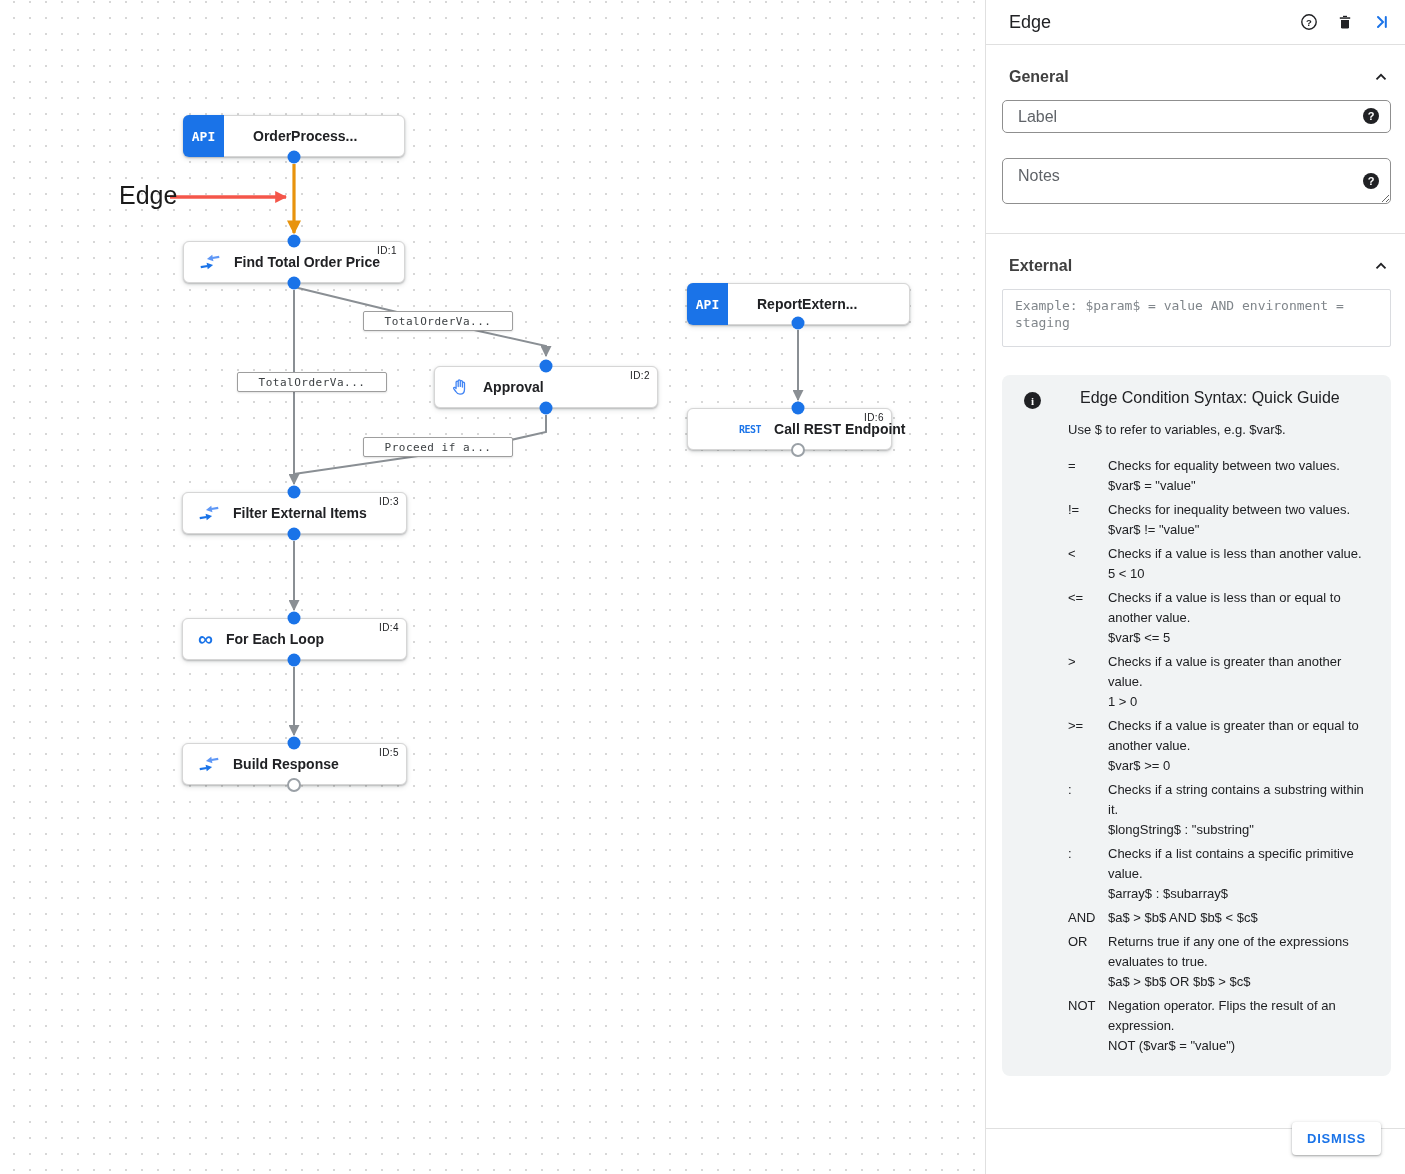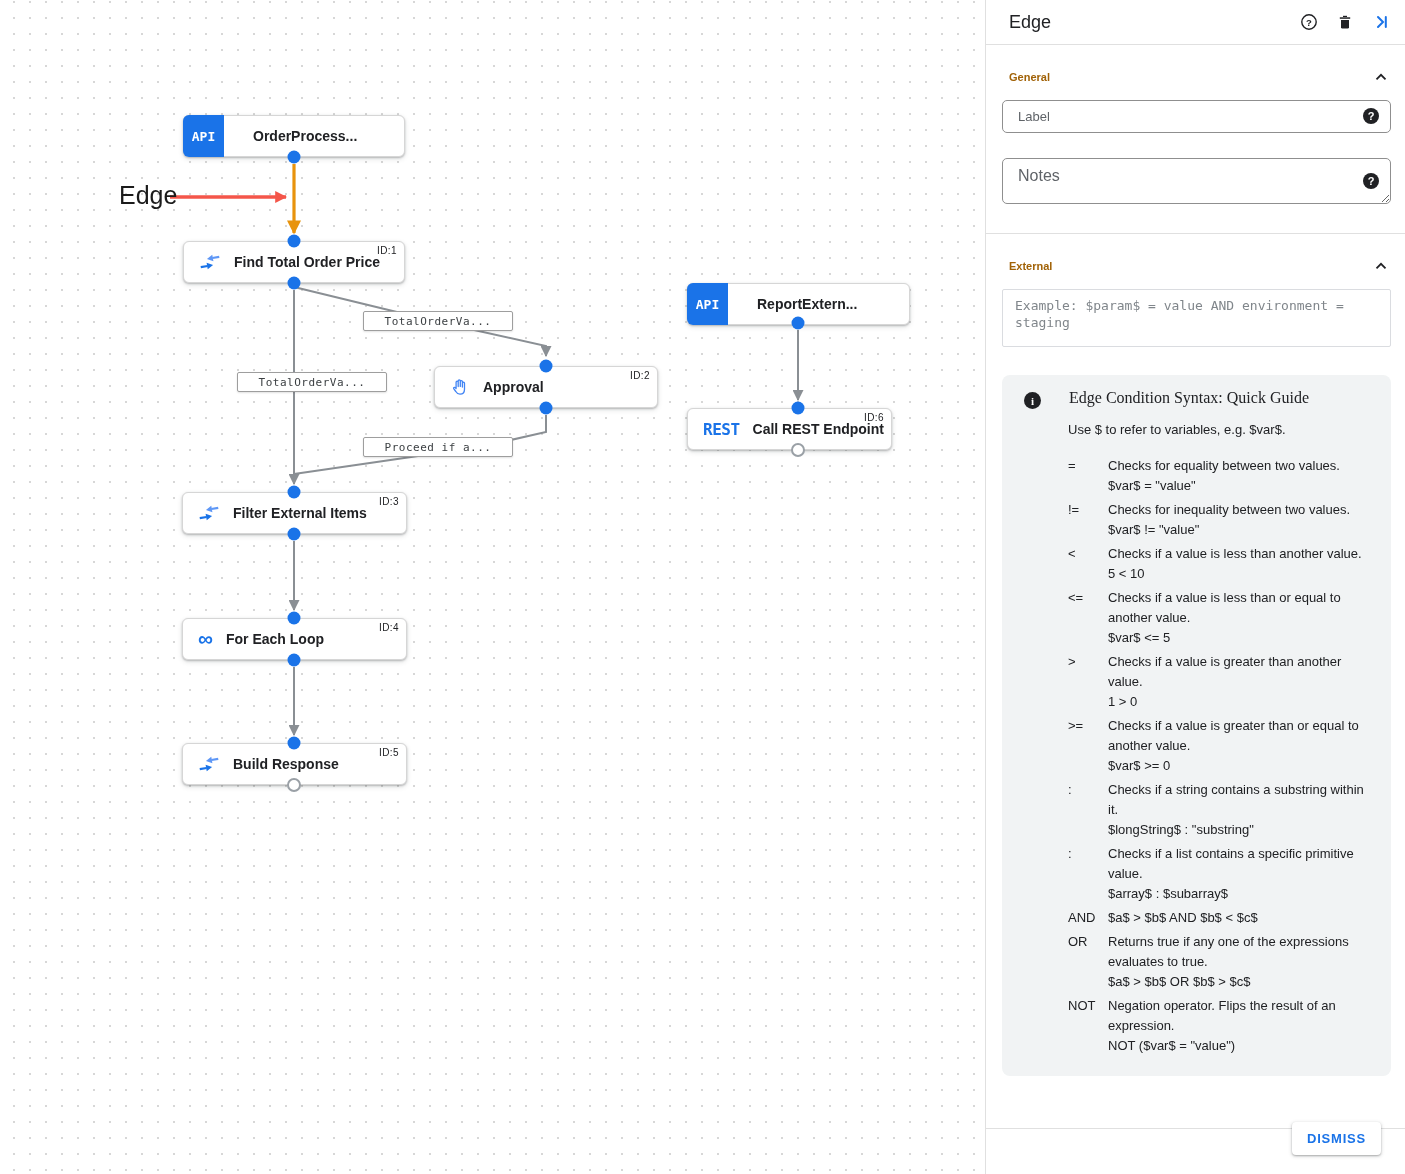--- a/index.html
+++ b/index.html
@@ -16,46 +16,46 @@
     border-radius:6px; box-shadow:0 1px 2px rgba(60,64,67,.30), 0 2px 5px rgba(60,64,67,.15);
     display:flex; align-items:center; z-index:3; }
   .node-inner { display:flex; align-items:center; gap:13px; padding-left:15px; width:100%; }
   .node-title { font-size:14px; font-weight:bold; color:#202124; white-space:nowrap; }
   .node-id { position:absolute; top:3px; right:7px; font-size:10px; letter-spacing:.4px; color:#202124; }
   .api-badge { width:41px; height:42px; margin:-1px 0 -1px -1px; background:#1a73e8;
     border-radius:6px 0 0 6px; color:#fff; font-family:"DejaVu Sans Mono", monospace;
     font-weight:bold; font-size:13px; display:flex; align-items:center; justify-content:center; flex:none; }
   .api-node .node-inner { padding-left:0; gap:29px; }
   .rest-badge { color:#1a73e8; font-family:"DejaVu Sans Mono", monospace; font-weight:bold;
-    font-size:16px; letter-spacing:-0.5px; flex:none; }
+    font-size:10px; letter-spacing:-0.5px; flex:none;margin-left:36px; }
   .loop-glyph { color:#1a73e8; font-size:21px; font-weight:bold; line-height:18px; flex:none; }
 
   .edge-label { position:absolute; width:150px; height:20px; background:#fff; z-index:2;
     border:1px solid #9e9e9e; border-radius:2px; box-shadow:0 1px 2px rgba(0,0,0,.12);
     font-family:"DejaVu Sans Mono", monospace; font-size:11px; color:#3c4043;
     display:flex; align-items:center; justify-content:center; letter-spacing:.5px; }
 
   .annotation-text { position:absolute; left:119px; top:181px; font-size:25px; color:#1b1b1b; z-index:5; }
 
   
   .panel { position:absolute; left:985px; top:0; width:420px; height:1174px; background:#fff;
     border-left:1px solid #e0e0e0; }
   .panel-header { height:45px; display:flex; align-items:center; padding:0 15px 0 23px;
     border-bottom:1px solid #e0e0e0; }
   .panel-title { flex:1; font-size:18px; color:#202124; }
   .panel-header .hicon { margin-left:18px; cursor:pointer; display:flex; }
 
   .section-head { display:flex; align-items:center; padding:0 15px 0 23px; margin-top:23px; }
-  .section-title { flex:1; font-size:11px; font-weight:bold; color:#a16207; }
+  .section-title { flex:1; font-size:16px; font-weight:bold; color:#404040; }
 
   .field-wrap { position:relative; margin:0 14px 0 16px; }
   .field-wrap.label-wrap { margin-top:14px; }
   .field-wrap.notes-wrap { margin-top:25px; }
   .text-input { width:100%; height:33px; border:1px solid #8f8f8f; border-radius:5px;
-    padding:0 36px 0 15px; font-size:13px; font-family:"Liberation Sans", sans-serif; outline:none; }
+    padding:0 36px 0 15px; font-size:16px; font-family:"Liberation Sans", sans-serif; outline:none; }
   .text-area { width:100%; height:46px; border:1px solid #8f8f8f; border-radius:5px;
     padding:8px 36px 0 15px; font-size:16px; font-family:"Liberation Sans", sans-serif;
     outline:none; resize:vertical; }
   .text-input::placeholder, .text-area::placeholder { color:#5f6368; opacity:1; }
   .qmark { position:absolute; right:12px; width:16px; height:16px; border-radius:50%;
     background:#202124; color:#fff; font-size:11px; font-weight:bold;
     display:flex; align-items:center; justify-content:center; }
   .label-wrap .qmark { top:8px; } .notes-wrap .qmark { top:15px; }
 
   .divider { border:none; border-top:1px solid #e0e0e0; margin-top:25px; }
@@ -64,21 +64,21 @@
   .cond-area { width:100%; height:58px; border:1px solid #dadce0; border-radius:2px;
     padding:7px 12px; font-family:"DejaVu Sans Mono", monospace; font-size:13px;
     line-height:17px; outline:none; resize:none; }
   .cond-area::placeholder { color:#80868b; opacity:1; }
 
   .guide { margin:24px 14px 0 16px; background:#f1f3f4; border-radius:8px; padding:14px 10px 16px 22px; }
   .guide-titlerow { display:flex; align-items:flex-start; }
   .info-dot { width:17px; height:17px; border-radius:50%; background:#202124; color:#fff;
     font-size:11px; font-weight:bold; font-family:"Liberation Serif", serif;
     display:flex; align-items:center; justify-content:center; flex:none; margin-top:3px; }
-  .guide-title { font-size:16px; color:#202124; margin-left:28px;font-family:Liberation Serif, serif; }
+  .guide-title { font-size:16px; color:#202124; margin-left:39px; }
   .guide-intro { font-size:13px; line-height:20px; margin:11px 0 16px 44px; }
   .guide-rows { margin-left:44px; }
   .guide-row { display:flex; margin-bottom:4px; font-size:13px; line-height:20px; }
   .guide-op { width:40px; flex:none; }
   .guide-right { flex:1; padding-right:4px; }
 
   .panel-footer { position:absolute; left:0; right:0; top:1128px; border-top:1px solid #e0e0e0; height:46px; }
   .dismiss-btn { position:absolute; right:24px; top:-7px; background:#fff; border:none;
     border-radius:4px; box-shadow:0 1px 2px rgba(60,64,67,.35), 0 1px 4px rgba(60,64,67,.20);
     color:#1a73e8; font-size:13px; font-weight:bold; letter-spacing:.8px;

